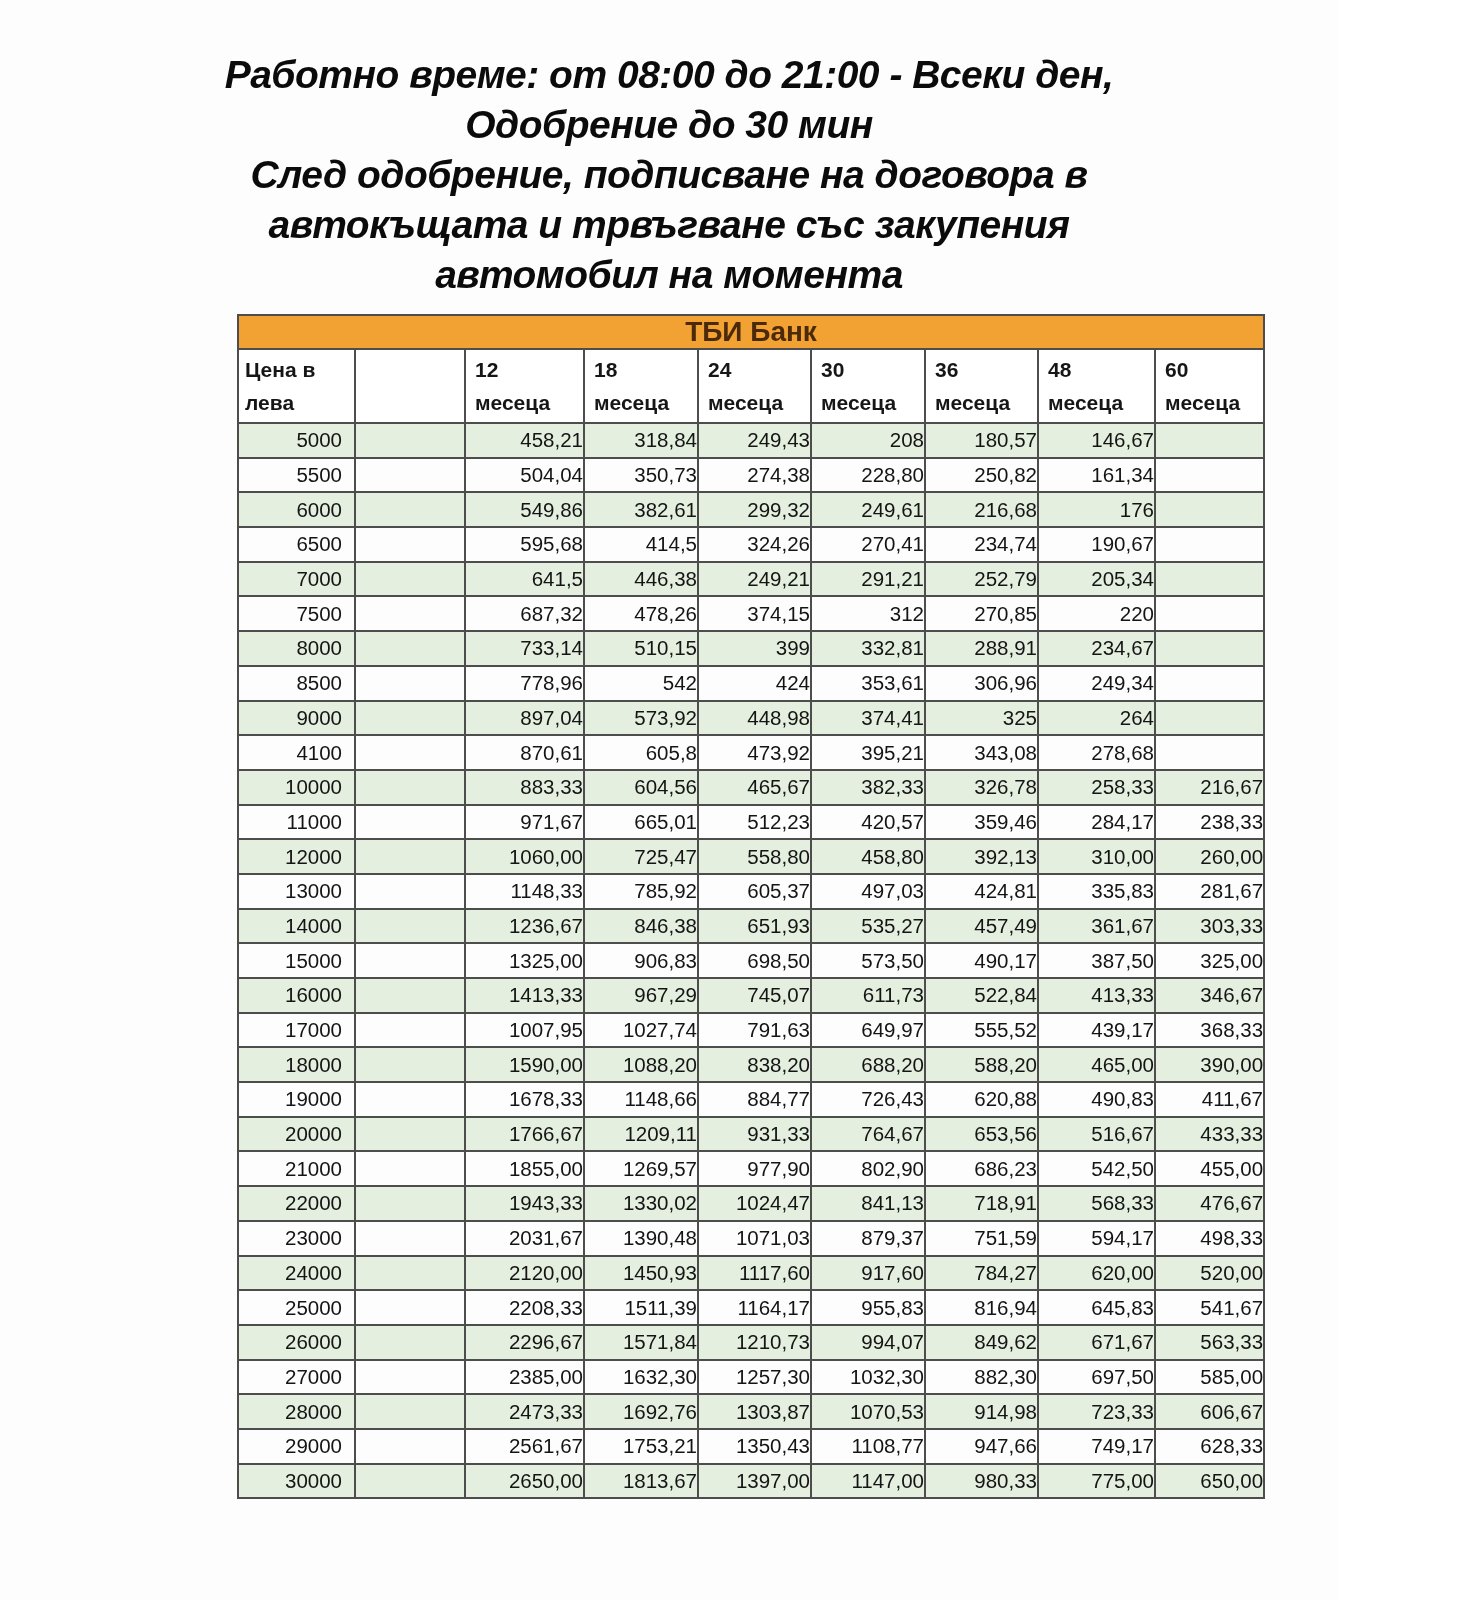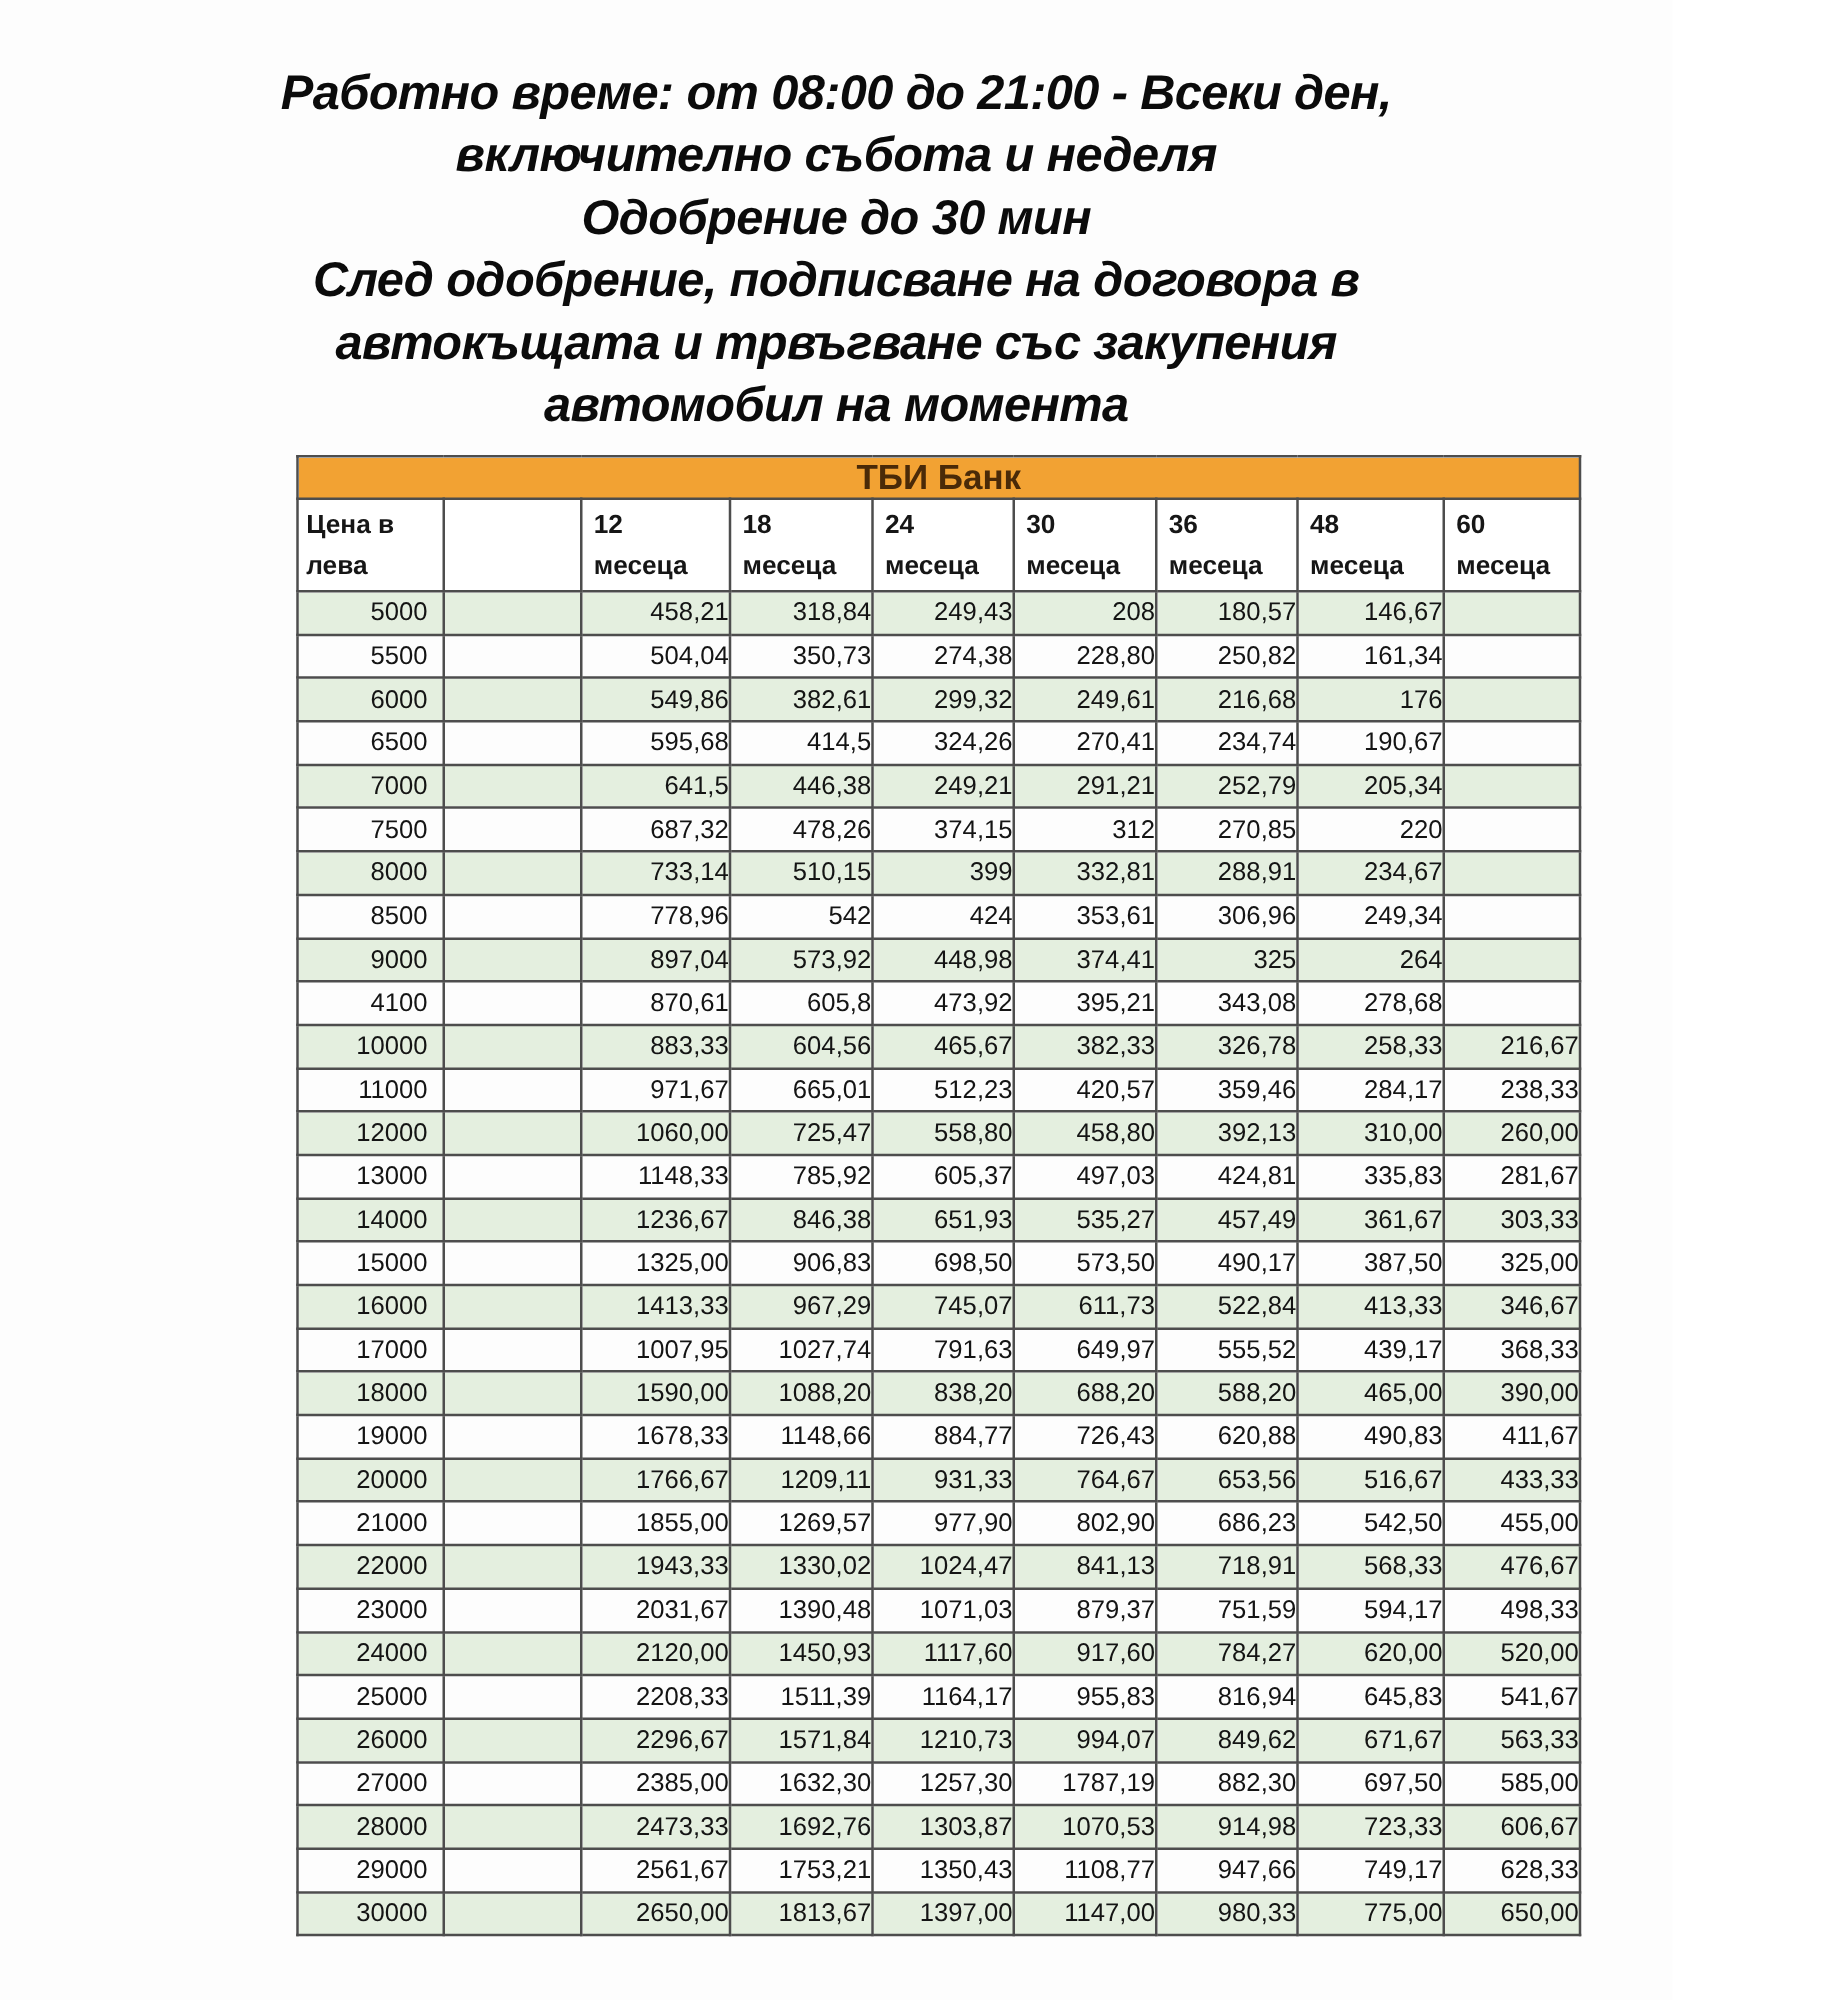--- a/index.html
+++ b/index.html
@@ -74,21 +74,20 @@
   }
   tbody td.price-cell { padding-right: 12px; }
 </style>
 </head>
 <body>
 
 <div class="page">
 
   <div class="notice" id="notice">
       <div>Работно време: от 08:00 до 21:00 - Всеки ден,</div>
-      <div>включително събота и неделя</div>
       <div>Одобрение до 30 мин</div>
       <div>След одобрение, подписване на договора в</div>
       <div>автокъщата и трвъгване със закупения</div>
       <div>автомобил на момента</div>
     </div>
 
   <table class="price-table">
     <colgroup>
       <col style="width:117px">
         <col style="width:110px">
@@ -416,21 +415,21 @@
           <td>849,62</td>
           <td>671,67</td>
           <td>563,33</td>
         </tr>
         <tr>
           <td class="price-cell">27000</td>
           <td></td>
           <td>2385,00</td>
           <td>1632,30</td>
           <td>1257,30</td>
-          <td>1787,19</td>
+          <td>1032,30</td>
           <td>882,30</td>
           <td>697,50</td>
           <td>585,00</td>
         </tr>
         <tr class="alt">
           <td class="price-cell">28000</td>
           <td></td>
           <td>2473,33</td>
           <td>1692,76</td>
           <td>1303,87</td>

